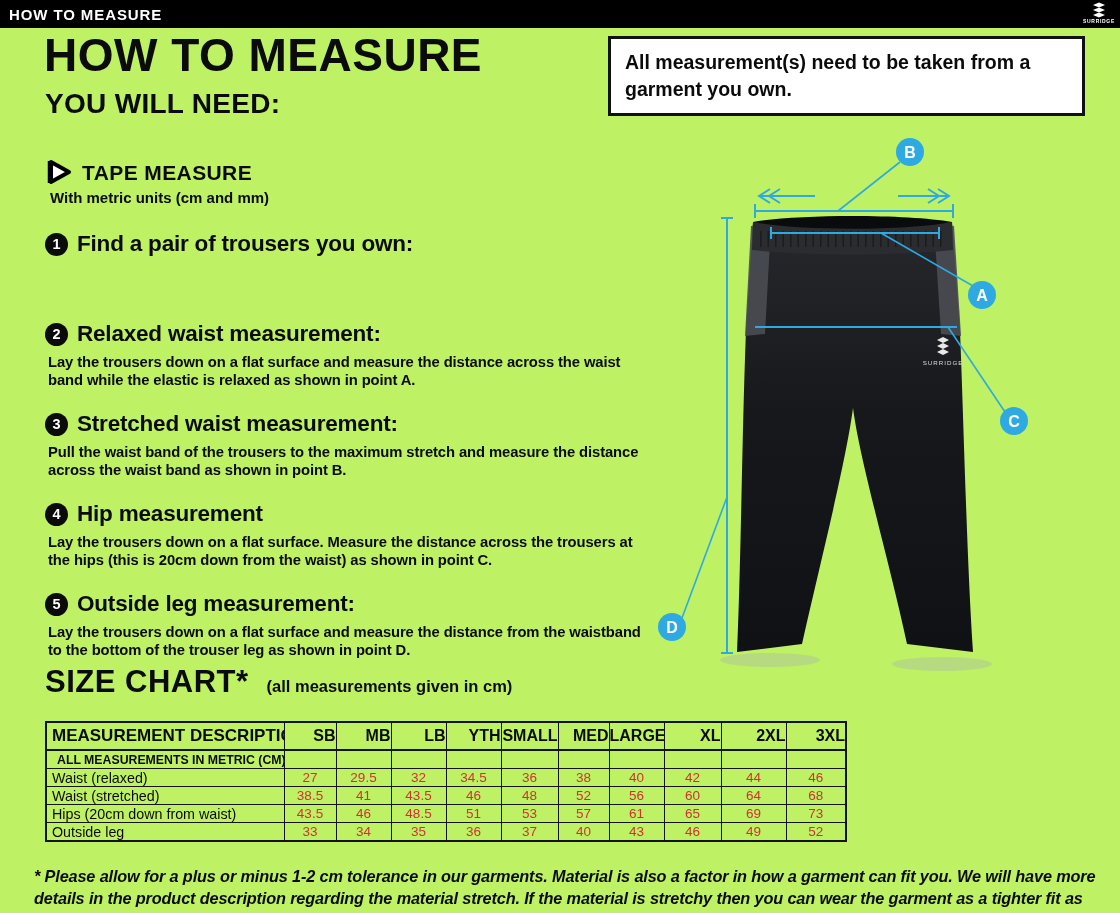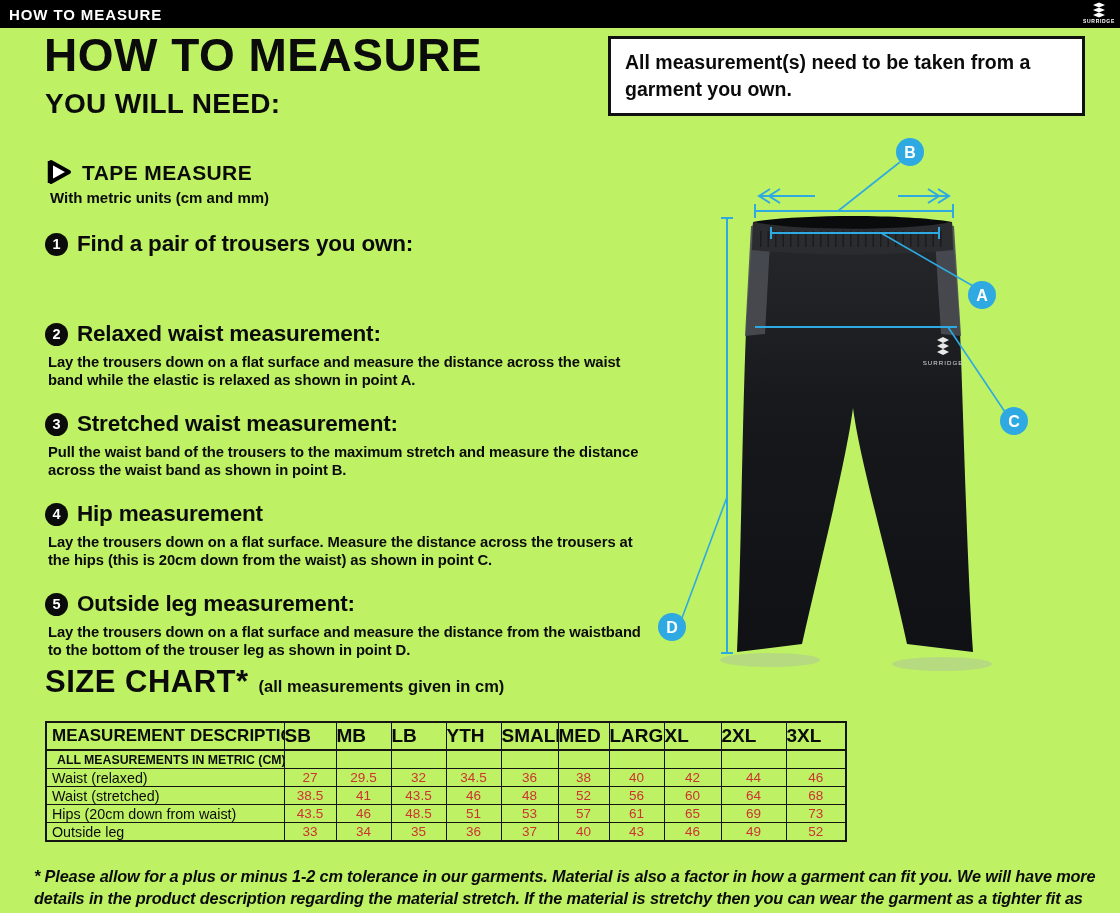--- a/index.html
+++ b/index.html
@@ -32,27 +32,27 @@
   .step-head{display:flex;align-items:center;gap:9px;}
   .badge{width:23px;height:23px;border-radius:50%;background:#0b0b0b;color:#fff;flex:0 0 auto;
          font-size:14.5px;font-weight:bold;display:flex;align-items:center;justify-content:center;}
   .step-title{margin:0;font-size:22.5px;font-weight:bold;letter-spacing:-0.2px;}
   .step-body{margin:6px 0 0 3px;font-size:14.8px;font-weight:bold;line-height:1.24;letter-spacing:-0.1px;}
 
   
   .diagram{position:absolute;left:648px;top:132px;width:472px;height:545px;}
 
   
-  .size-chart-head{position:absolute;left:45px;top:664px;display:flex;align-items:baseline;gap:10px;}
+  .size-chart-head{position:absolute;left:45px;top:664px;display:flex;align-items:baseline;gap:18px;}
   .sc-title{margin:0;font-size:31px;font-weight:bold;letter-spacing:0.5px;}
   .sc-sub{font-size:16.5px;font-weight:bold;}
   table.size-table{position:absolute;left:45px;top:721px;width:800px;border-collapse:collapse;
         table-layout:fixed;border:2px solid #141414;}
   .size-table th,.size-table td{border:1px solid #141414;padding:0;overflow:hidden;white-space:nowrap;}
-  .size-table thead th{height:26px;font-size:19px;font-weight:bold;text-align:left;border-bottom:2px solid #141414;}
+  .size-table thead th{height:26px;font-size:16px;font-weight:bold;text-align:right;border-bottom:2px solid #141414;}
   .size-table th.desc{text-align:left;padding-left:5px;font-size:17px;}
   .size-table td{height:17px;font-size:14.3px;}
   .size-table td.desc{padding-left:5px;text-align:left;}
   .size-table td.note{font-size:12.3px;font-weight:bold;padding-left:10px;}
   .size-table td.val{color:#cc3333;text-align:center;font-size:13.5px;}
 
   
   .footnote{position:absolute;left:34px;top:850px;width:1072px;font-size:16.3px;font-weight:bold;
             font-style:italic;line-height:1.32;letter-spacing:-0.15px;}
 </style>

